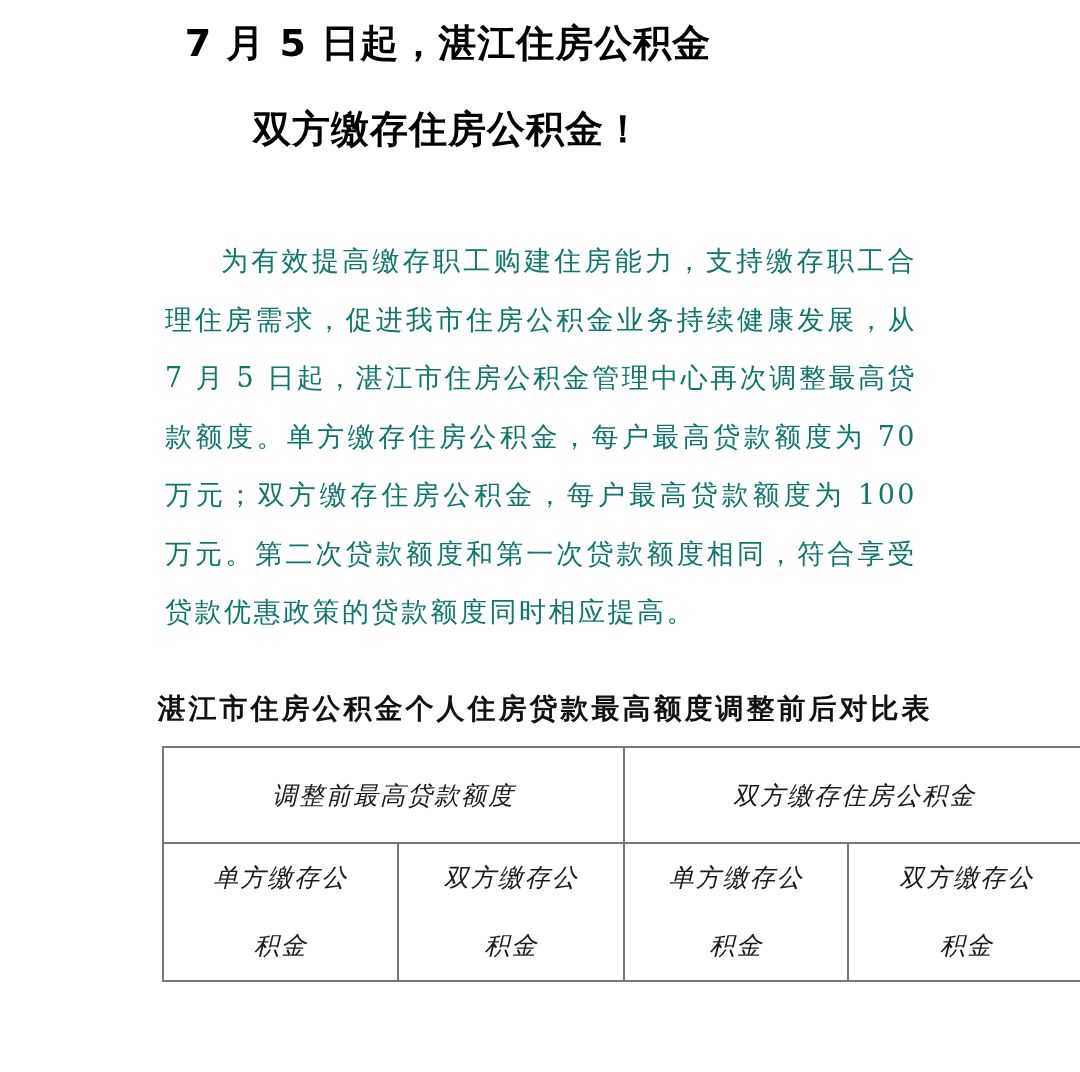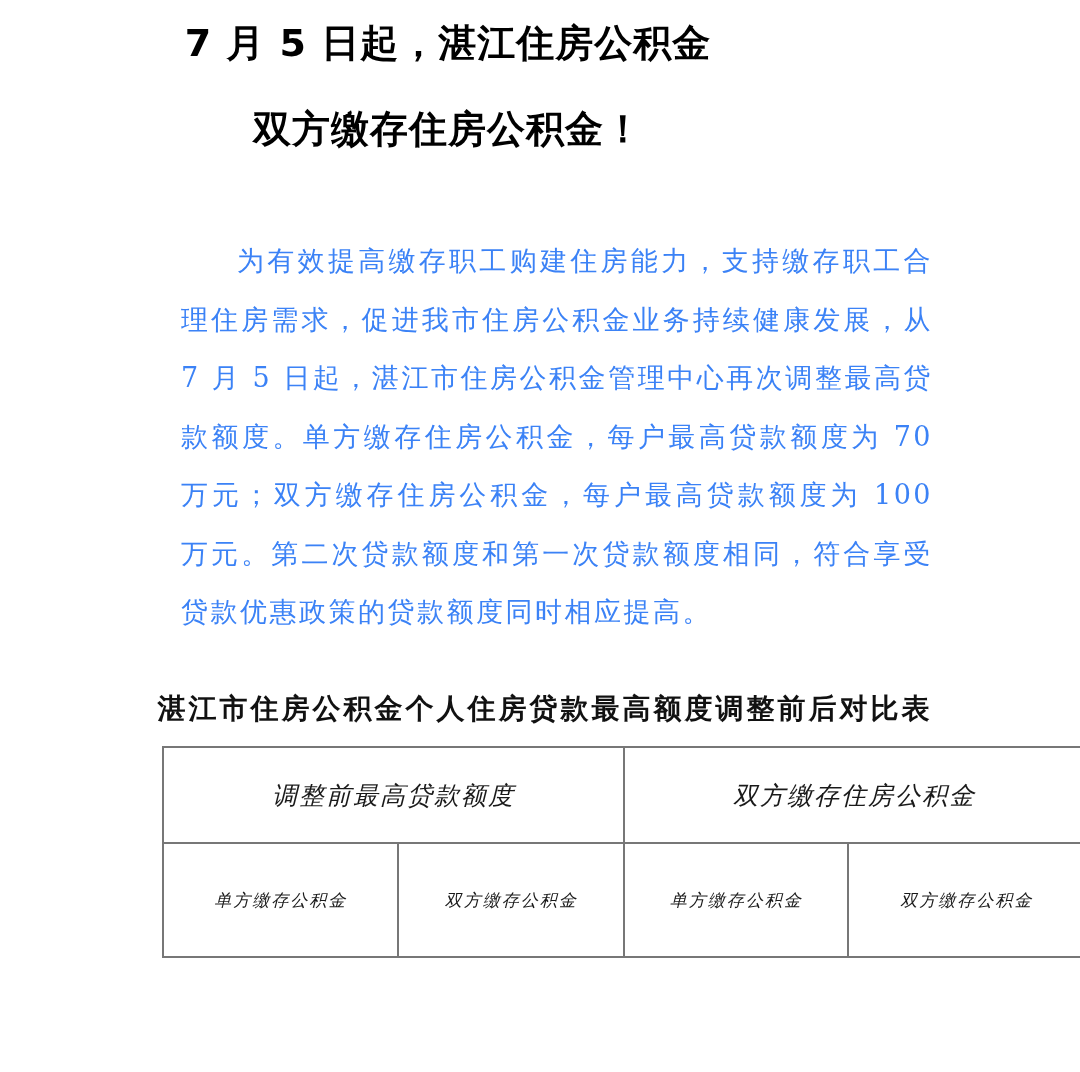--- a/index.html
+++ b/index.html
@@ -1,25 +1,25 @@
 <!DOCTYPE html>
 <html><head>
 <meta charset="utf-8">
 <style>
   html, body { margin:0; padding:0; background:#ffffff; }
   body { width:1080px; height:1072px; position:relative; overflow:hidden; color:#111; }
   .title { position:absolute; left:0; width:896px; text-align:center; font-family:"DejaVu Sans", sans-serif; font-weight:bold; font-size:38px; color:#000; letter-spacing:1px; }
   .t1 { top:18px; }
   .t2 { top:104px; }
-  .para { position:absolute; left:165px; top:232px; width:752px; font-family:"DejaVu Serif", serif; font-size:27px; line-height:58.5px; letter-spacing:2.5px; text-align:justify; text-indent:56px; color:#3b82f6;margin-left:16px; }
+  .para { position:absolute; left:165px; top:232px; width:752px; font-family:"DejaVu Serif", serif; font-size:27px; line-height:58.5px; letter-spacing:2.5px; text-align:justify; text-indent:56px; color:#0f766e; }
   .caption { position:absolute; left:0; width:1090px; top:690px; text-align:center; font-family:"DejaVu Sans", sans-serif; font-weight:bold; font-size:28px; letter-spacing:3px; color:#111; }
   table { position:absolute; left:162px; top:746px; width:924px; border-collapse:collapse; font-family:"DejaVu Serif", serif; color:#1a1a1a;font-style:italic; }
   td { border:2px solid #777; text-align:center; vertical-align:middle; padding:0; }
   .h1 td { height:94px; font-size:25px; letter-spacing:2px; }
-  .h2 td { height:112px; font-size:17px; letter-spacing:2px; line-height:56px;border-radius:27px; }
+  .h2 td { height:112px; font-size:25px; letter-spacing:2px; line-height:68px;border-radius:27px; }
   .h2 td span { display:block; width:150px; margin:0 auto; }
   .v td { height:94px; font-size:24px; letter-spacing:2px; }
 </style>
 </head>
 <body>
 
 <div class="title t1">7 月 5 日起，湛江住房公积金</div>
 <div class="title t2">双方缴存住房公积金！</div>
 
 <div class="para">为有效提高缴存职工购建住房能力，支持缴存职工合理住房需求，促进我市住房公积金业务持续健康发展，从 7 月 5 日起，湛江市住房公积金管理中心再次调整最高贷款额度。单方缴存住房公积金，每户最高贷款额度为 70 万元；双方缴存住房公积金，每户最高贷款额度为 100 万元。第二次贷款额度和第一次贷款额度相同，符合享受贷款优惠政策的贷款额度同时相应提高。</div>

